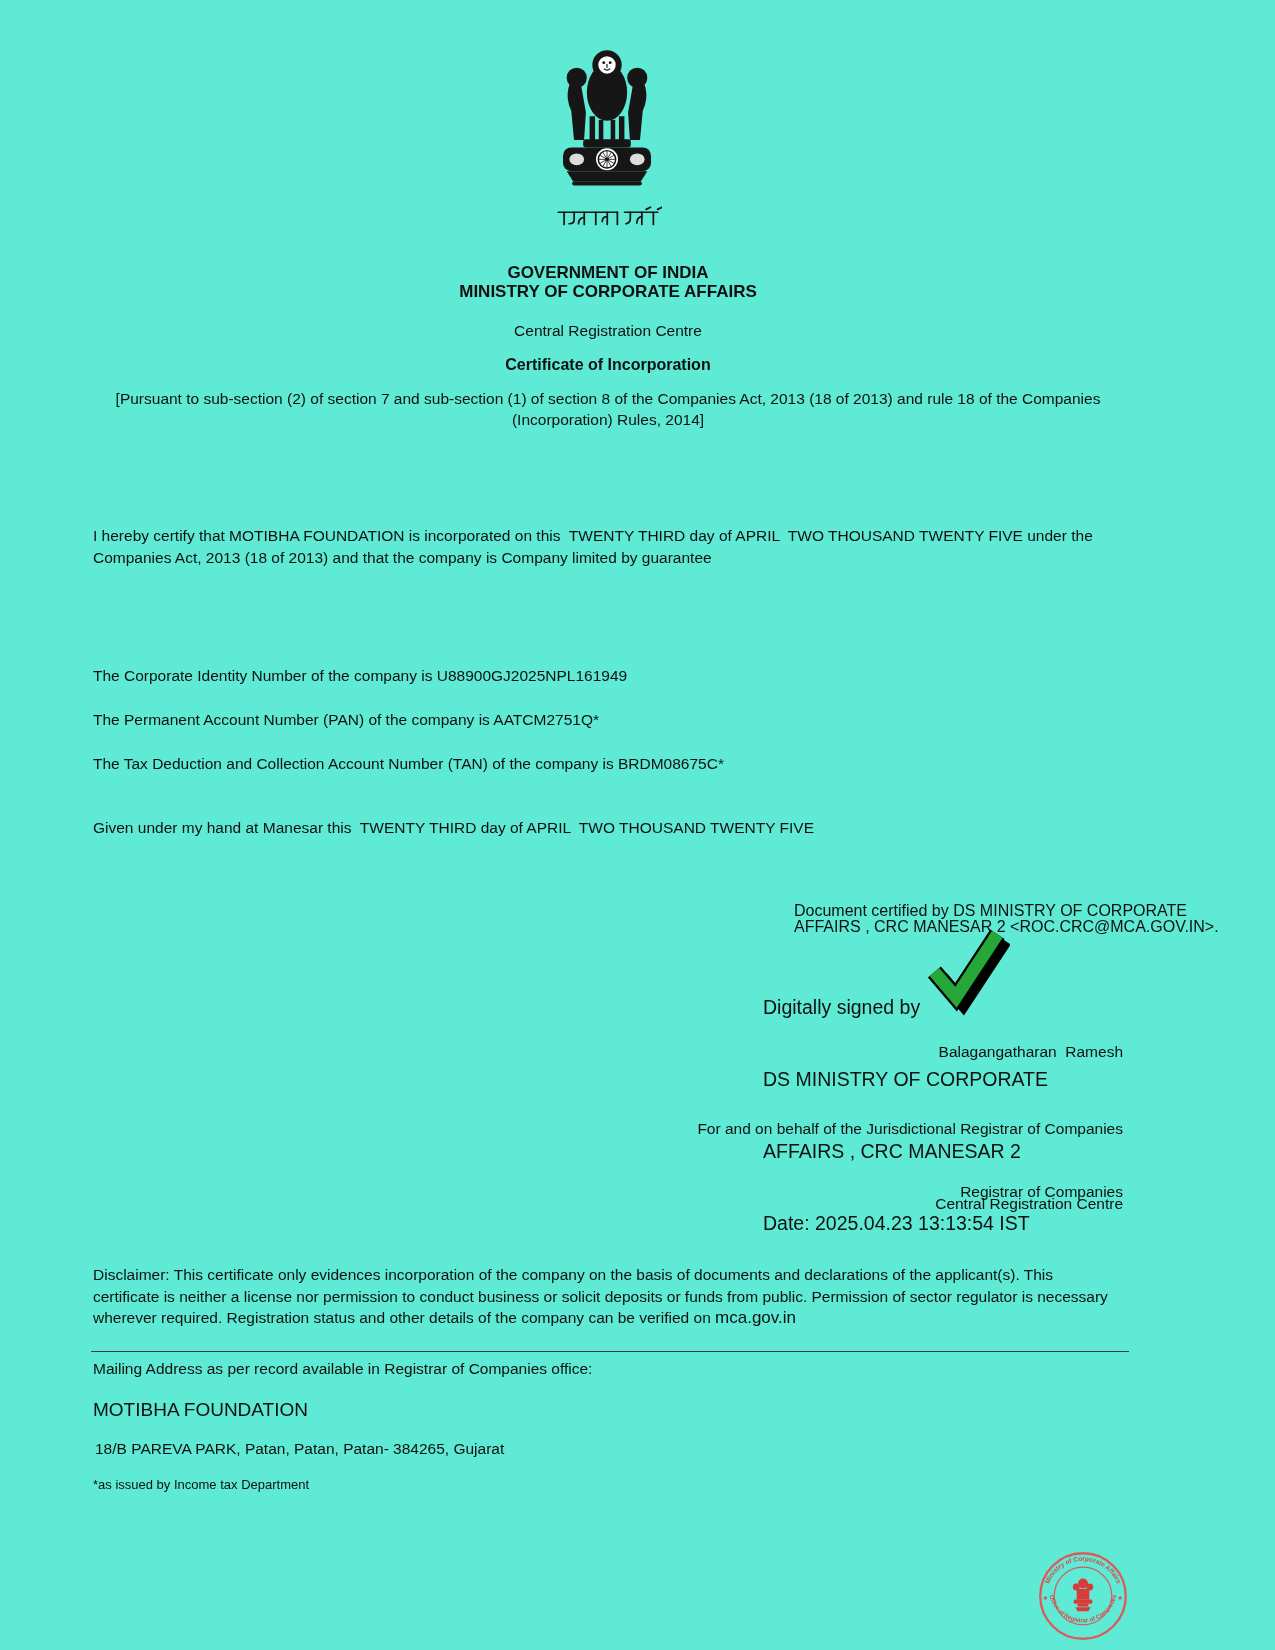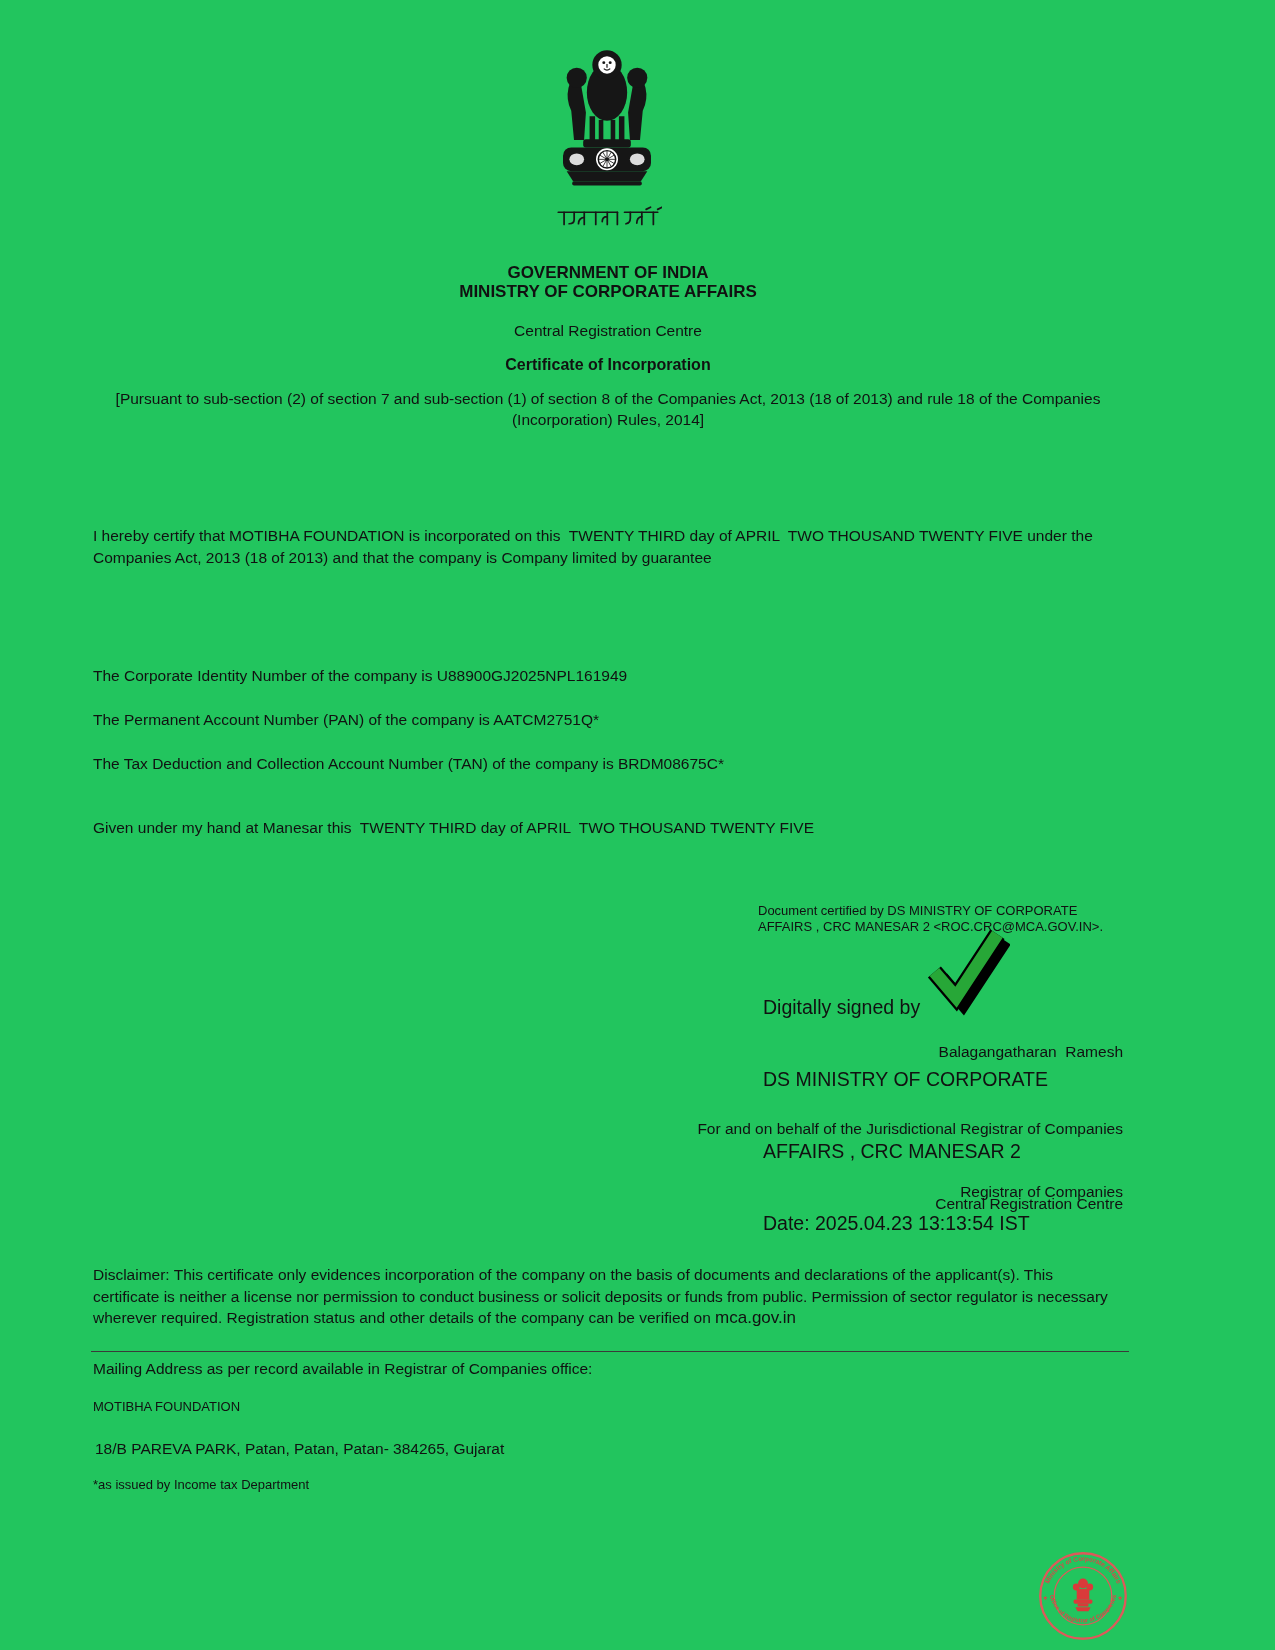--- a/index.html
+++ b/index.html
@@ -1,19 +1,19 @@
 <!DOCTYPE html>
 <html><head>
 <meta charset="utf-8">
 <style>
   html,body{margin:0;padding:0;background:#fff;}
   .page{
     position:relative;
     width:1275px;height:1650px;
-    background:#22c55e;
+    background:#5eead4;
     font-family:"Liberation Sans","DejaVu Sans",sans-serif;
     color:#111;
     overflow:hidden;
   }
   .content{position:absolute;left:93px;top:0;width:1030px;height:1650px;}
   .center{text-align:center;}
   .emblem-wrap{width:112px;margin:38px auto 0;}
   .motto-graphic{display:block;margin:2px auto 0;}
   .sr{position:absolute;width:1px;height:1px;overflow:hidden;clip:rect(0 0 0 0);white-space:nowrap;}
   .gov-line{font-weight:bold;font-size:17px;line-height:19px;}
@@ -22,34 +22,34 @@
   .title-line{font-weight:bold;font-size:16px;line-height:19px;margin-top:15px;}
   .pursuant{font-size:15.5px;line-height:21px;margin-top:14px;white-space:pre-wrap;}
   .certify{font-size:15.5px;line-height:21.5px;margin-top:95px;white-space:pre-wrap;}
   .idrow{font-size:15.5px;line-height:21.5px;white-space:pre-wrap;}
   .row-cin{margin-top:97px;}
   .row-pan{margin-top:22px;}
   .row-tan{margin-top:23px;}
   .given{font-size:15.5px;line-height:21.5px;margin-top:42px;white-space:pre-wrap;}
   .bold{font-weight:normal;}
   .sigblock{position:absolute;left:665px;top:903px;width:420px;}
-  .cert-small{font-size:13px;line-height:15.5px;white-space:pre;}
+  .cert-small{font-size:16px;line-height:15.5px;white-space:pre;margin-left:36px;}
   .digital{font-size:19.5px;line-height:24px;margin-top:13px;margin-left:5px;white-space:pre;}
   .checkmark{position:absolute;left:827px;top:926px;width:90px;height:92px;}
   .rline{position:absolute;right:0;font-size:15.5px;white-space:pre;padding-left:16px;}
   .r-name{top:1043px;}
   .r-role1{top:1082px;}
   .r-role2{top:1120px;}
   .r-role3{top:1183px;}
   .r-role4{top:1195px;}
   .disclaimer{position:absolute;left:0;top:1264px;width:1030px;font-size:15.5px;line-height:21.5px;white-space:pre-wrap;}
   .mca-site{font-size:17px;}
   .rule{position:absolute;left:-2px;top:1351px;width:1038px;border-top:1.6px solid #3a3a3a;}
   .mailing{position:absolute;left:0;top:1360px;font-size:15.5px;white-space:pre;}
-  .company{position:absolute;left:0;top:1399px;font-size:13px;white-space:pre;}
+  .company{position:absolute;left:0;top:1399px;font-size:19px;white-space:pre;}
   .address{position:absolute;left:2px;top:1440px;font-size:15.5px;white-space:pre;}
   .footnote{position:absolute;left:0;top:1477px;font-size:13px;white-space:pre;}
   .stamp{position:absolute;left:1038px;top:1551px;width:90px;height:90px;}
 </style>
 </head>
 <body>
 
 <div class="page">
   <div class="content">
 

